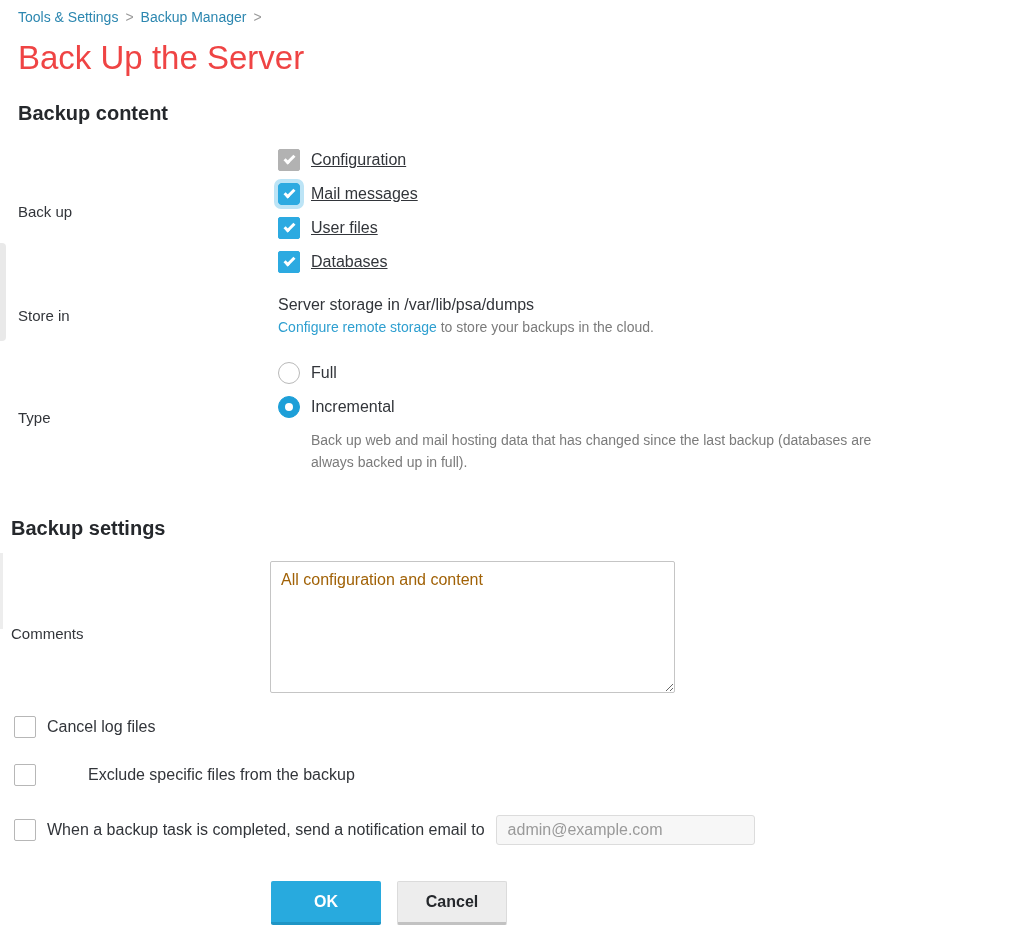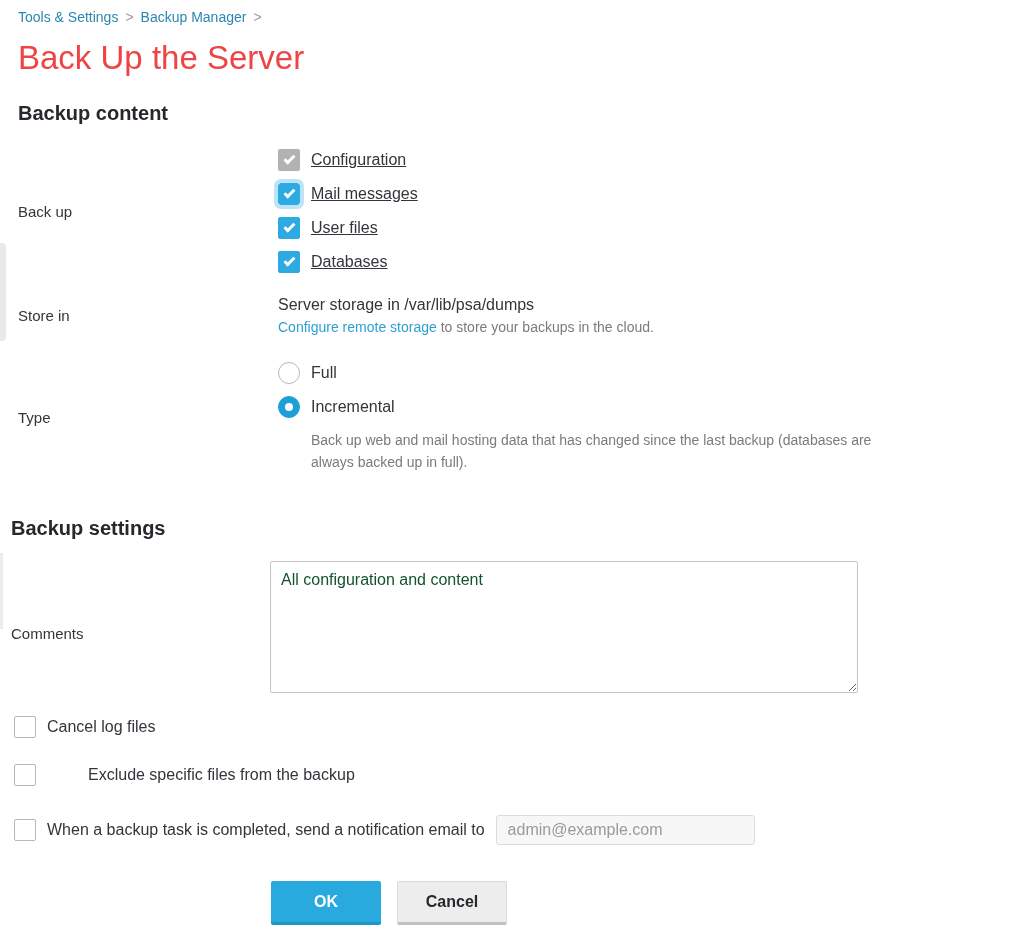--- a/index.html
+++ b/index.html
@@ -72,23 +72,23 @@
   .radio-label { margin-left: 11px; font-size: 16px; color: #32353a; cursor: pointer; }
   .radio-desc {
     margin: 7px 0 0 33px; max-width: 606px;
     font-size: 14px; line-height: 1.55; color: #7b7b7b;
   }
 
   
   .row-comments { margin-top: 21px; }
   .row-comments .row-label { flex: 0 0 270px; padding-left: 11px; padding-top: 8px; }
   textarea.comments {
-    width: 588px; height: 132px; resize: both;
+    width: 405px; height: 132px; resize: both;
     border: 1px solid #c5c5c5; border-radius: 2px; background: #fff;
-    padding: 9px 10px; font-family: inherit; font-size: 16px; color: #14532d;
+    padding: 9px 10px; font-family: inherit; font-size: 16px; color: #a16207;
     outline: none;
   }
 
   
   .settings-cb { display: flex; align-items: center; padding-left: 14px; }
   .settings-cb .cb-label { font-size: 16px; }
   .scb-1 { margin-top: 19px; }
   .scb-2 { margin-top: 26px; gap: 41px; }
   .scb-3 { margin-top: 29px; }
   input.email-input {

